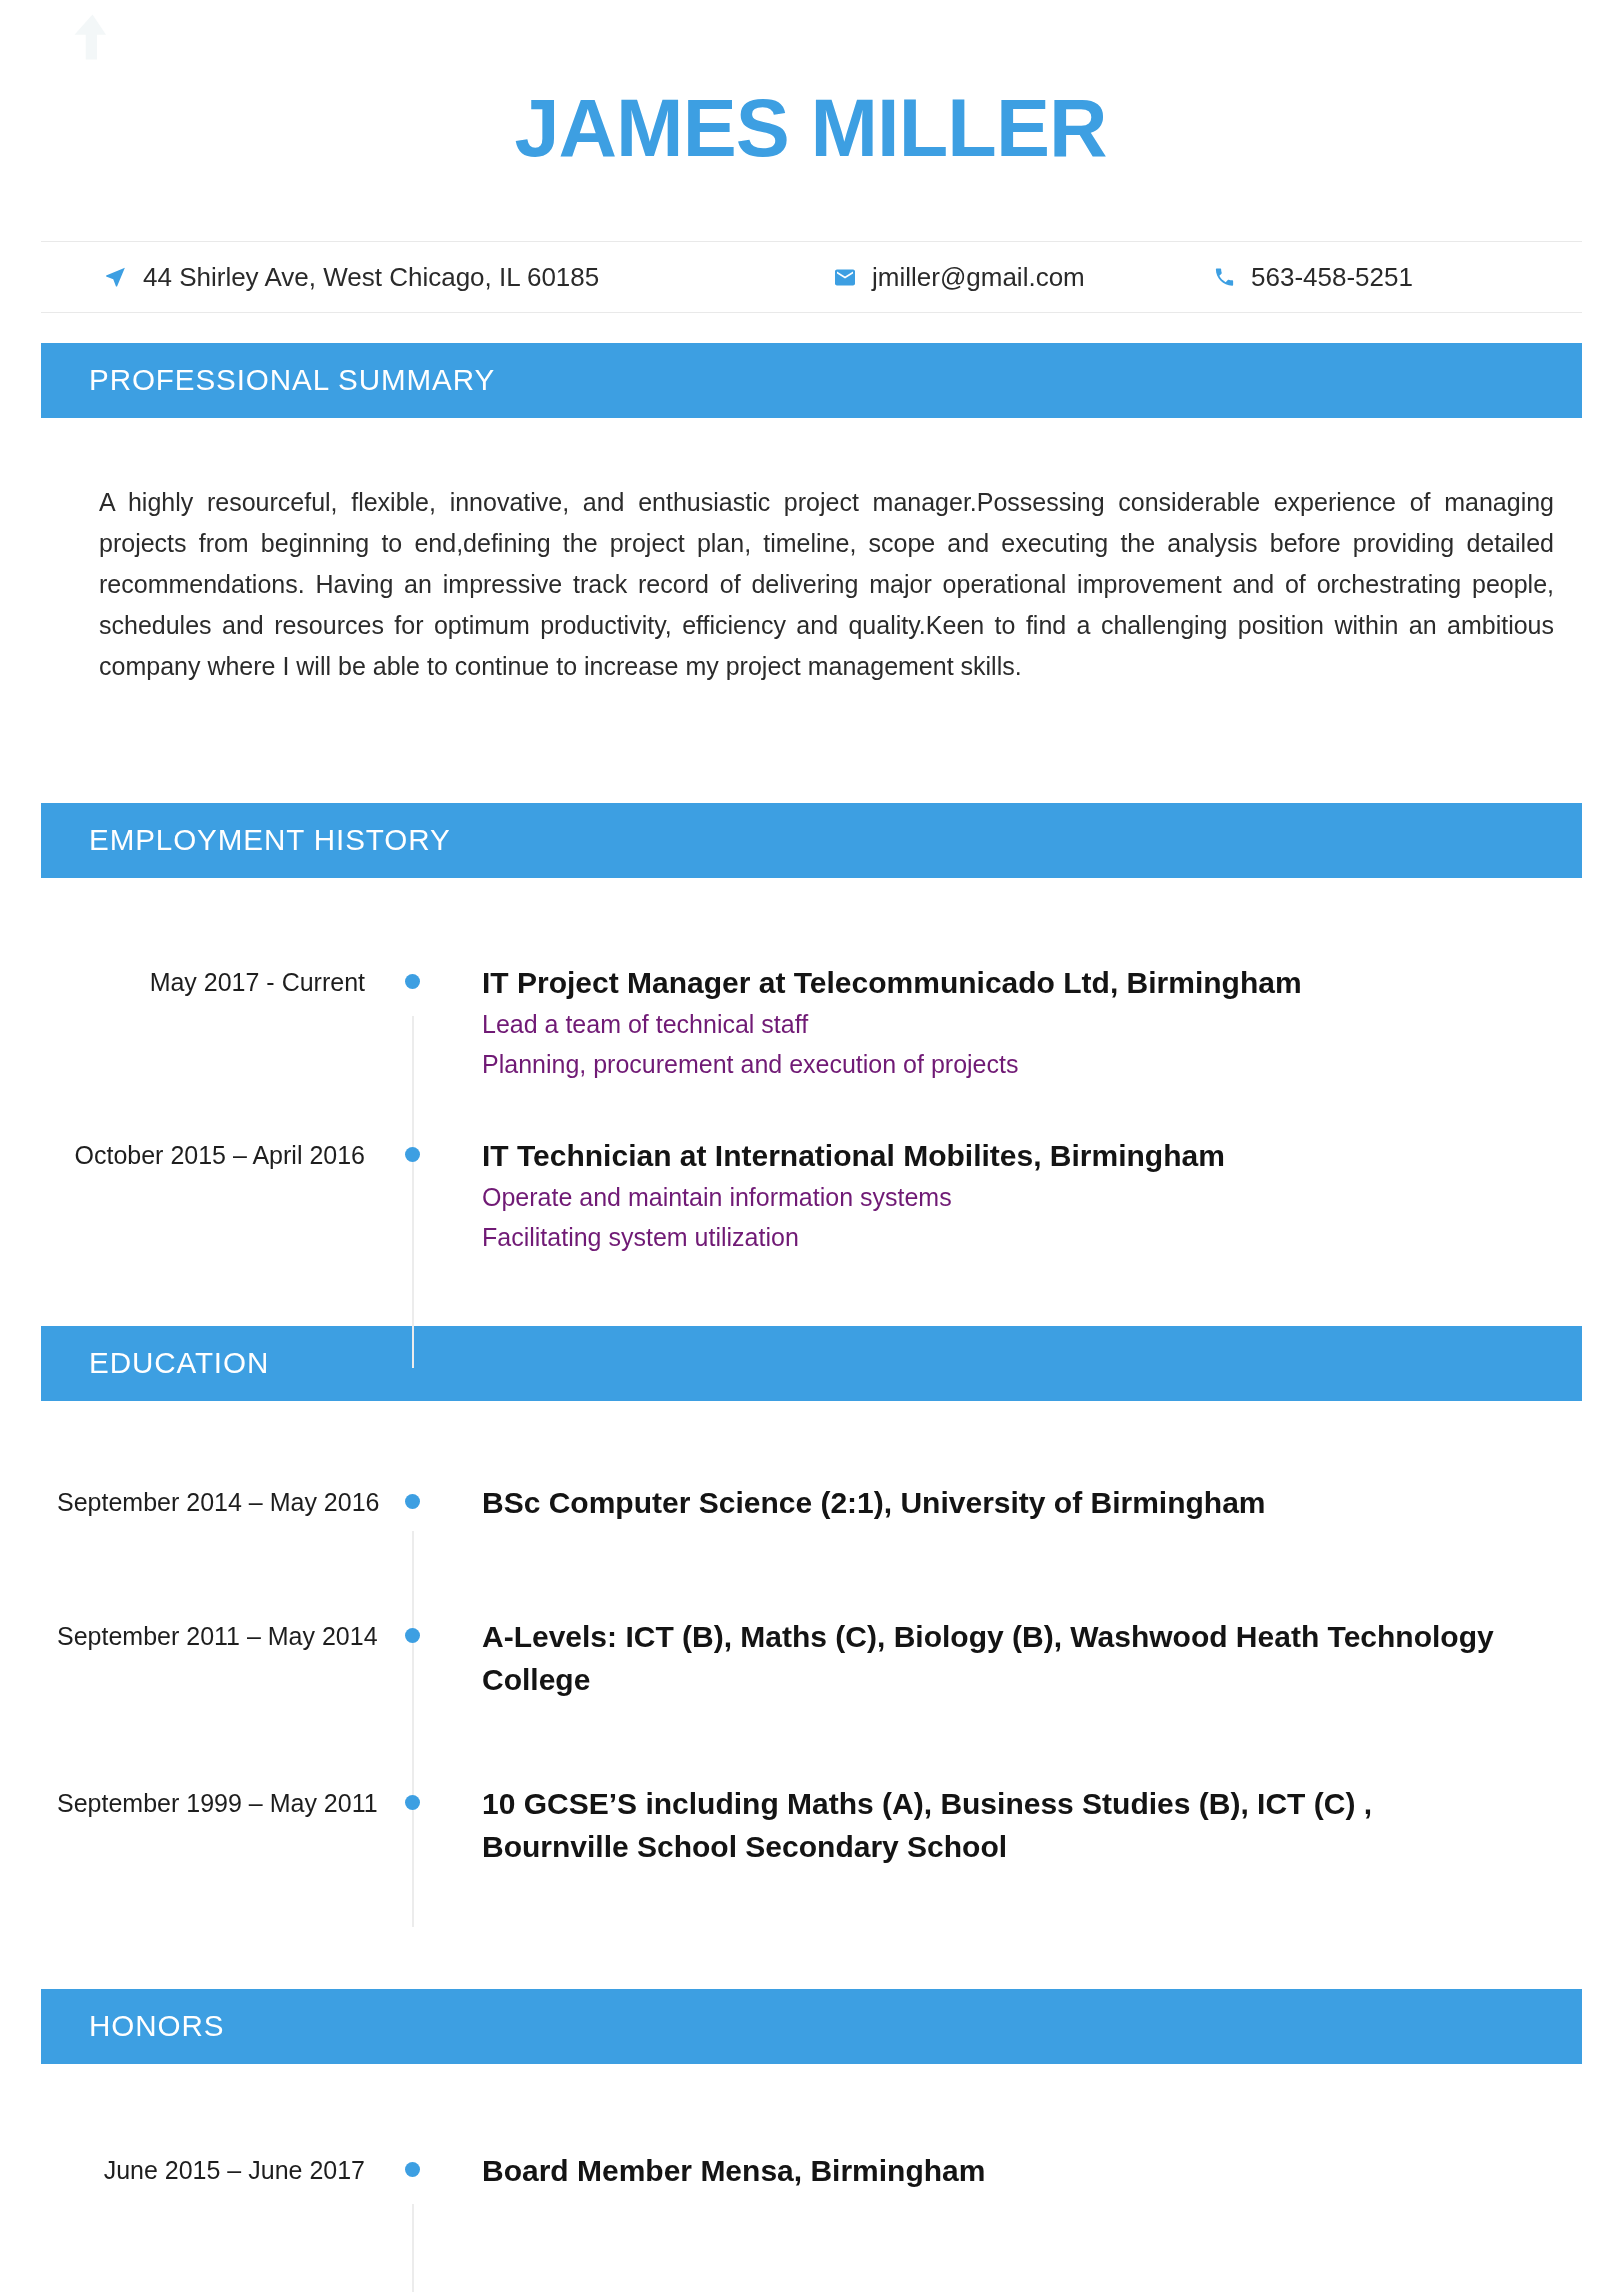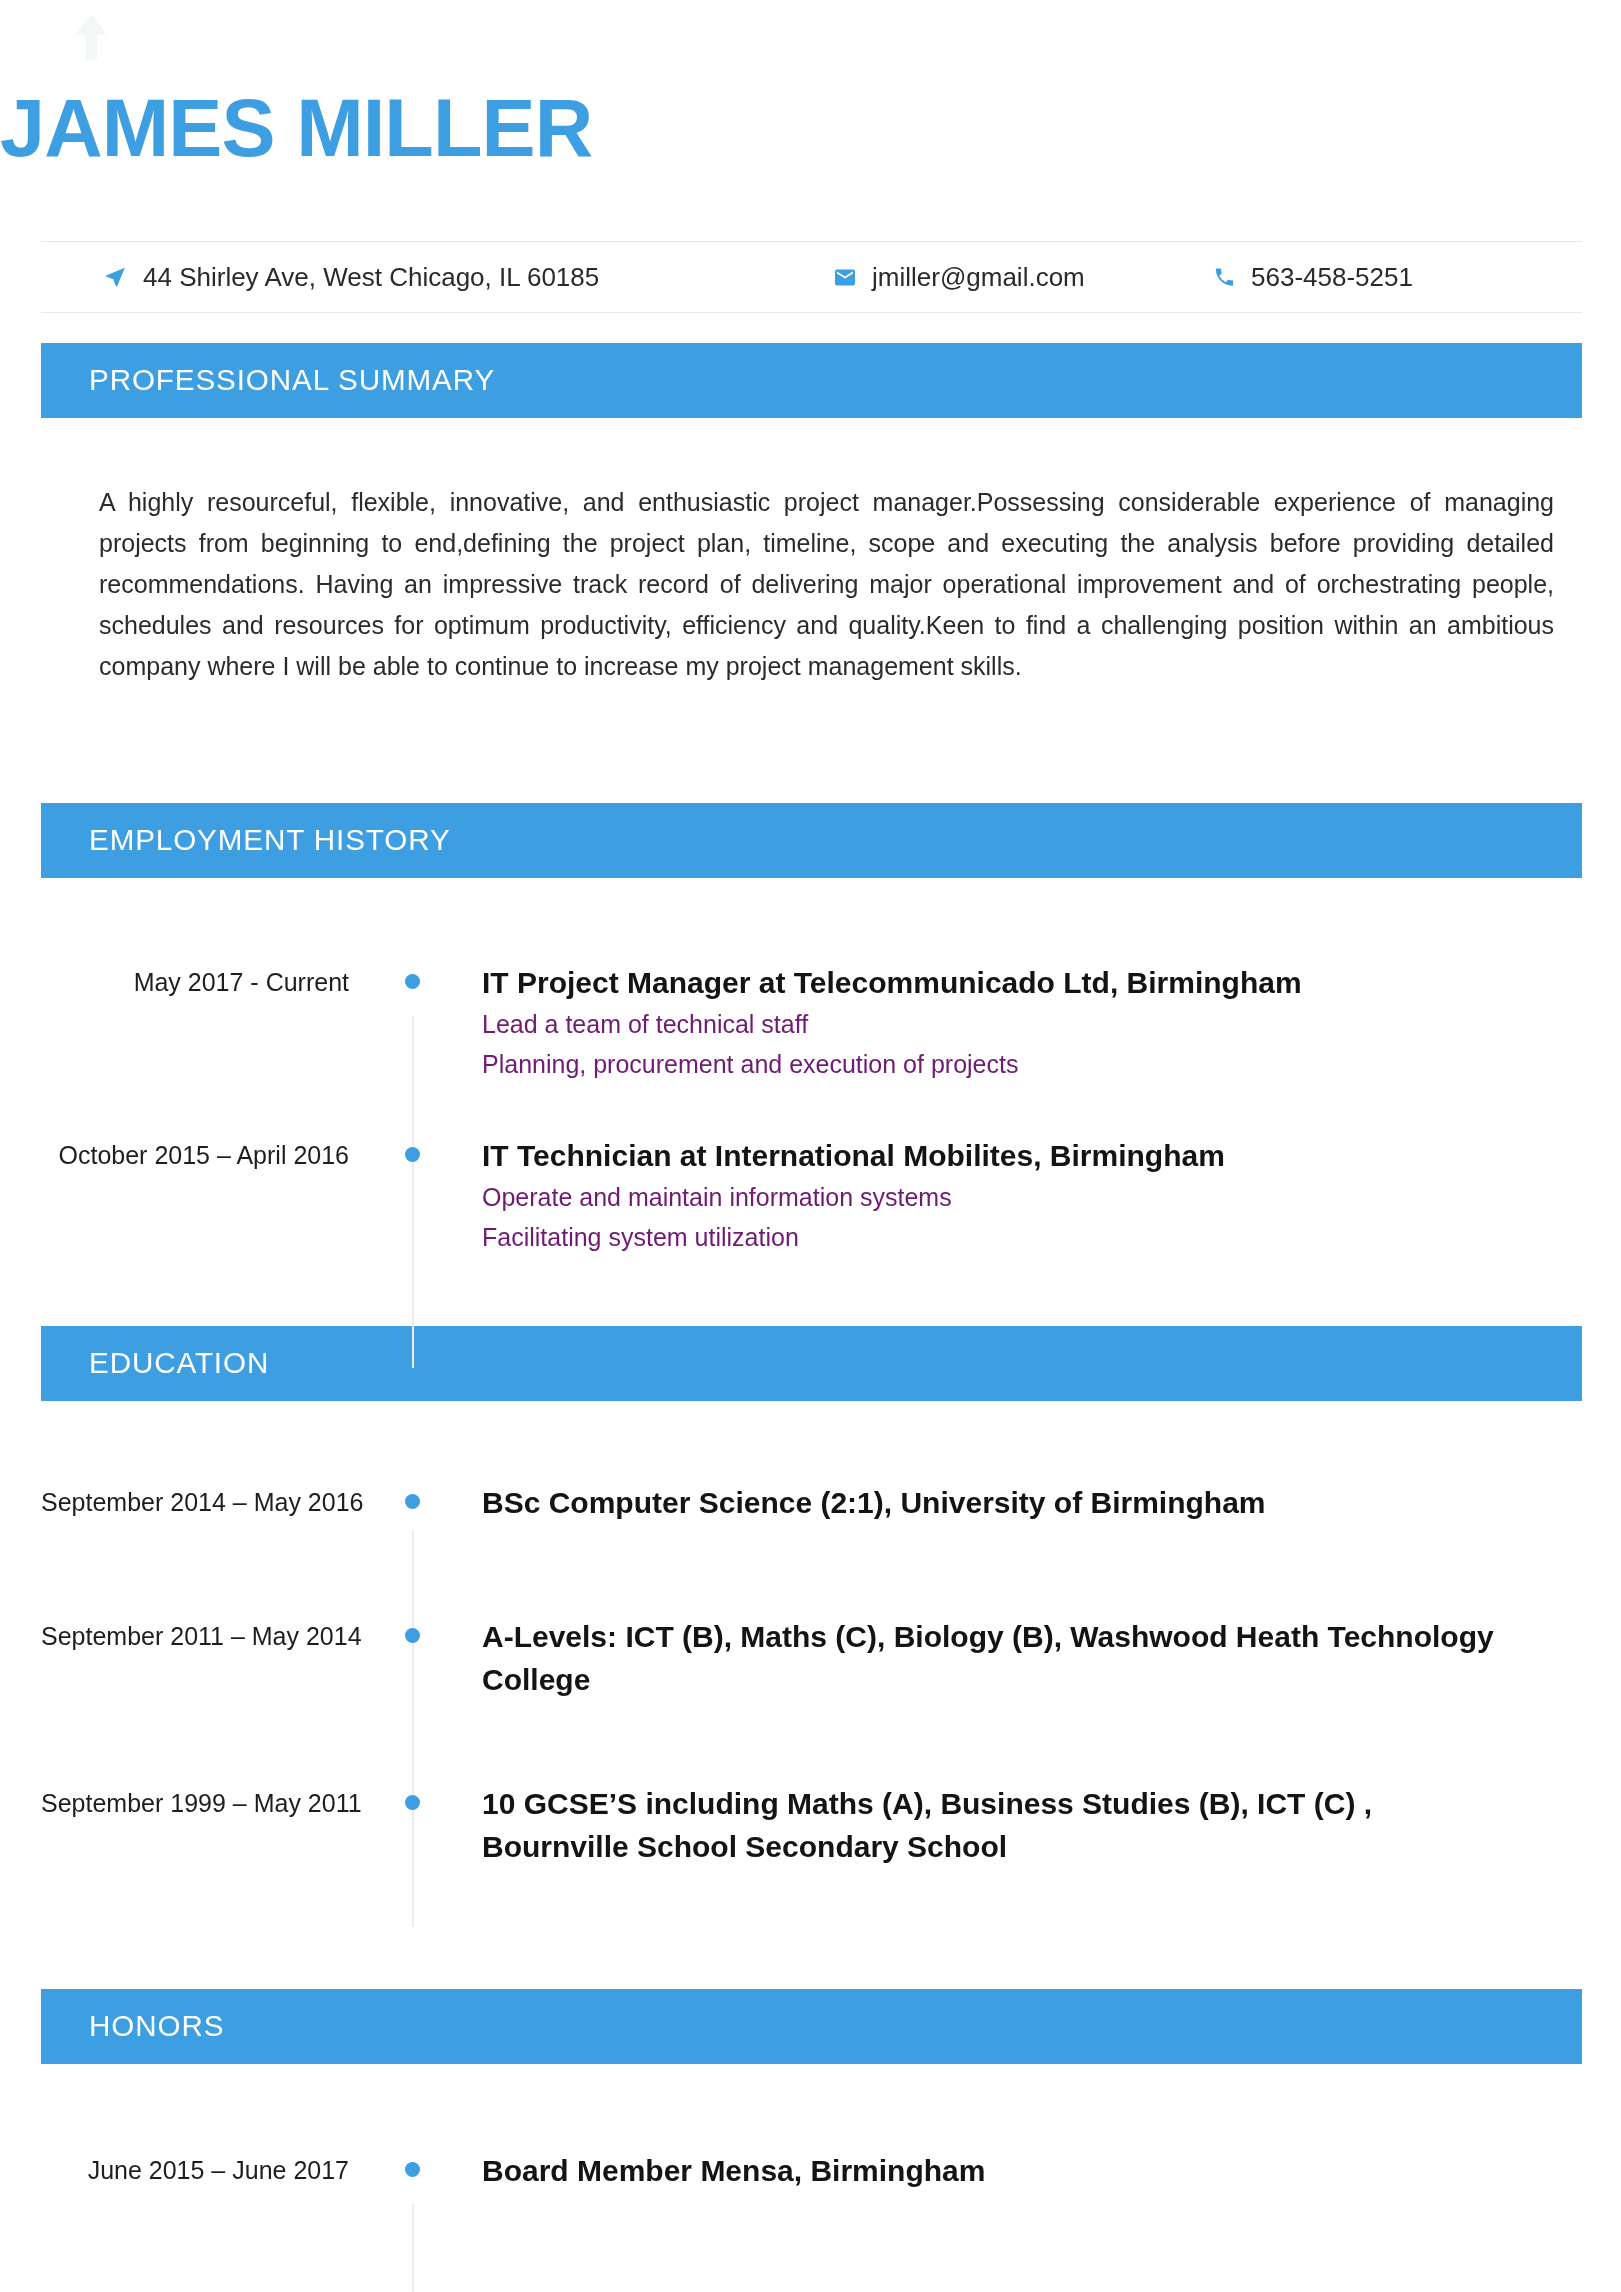--- a/index.html
+++ b/index.html
@@ -13,21 +13,21 @@
     overflow: hidden;
     position: relative;
   }
   
   .watermark { position: absolute; left: 61px; top: 5.4px; opacity: 1; }
   .watermark svg { display: block; }
 
   
   .name {
     margin-top: 79px;
-    text-align: left;
+    text-align: center;
     font-size: 81px;
     line-height: 99px;
     font-weight: bold;
     letter-spacing: -0.9px;
     color: #3d9fe2;
   }
 
   
   .contact-bar {
     margin: 63px 39px 0 41px;
@@ -93,21 +93,21 @@
     top: var(--line-top);
     height: var(--line-height);
     background: #ececec;
   }
   .t-entry {
     position: relative;
     min-height: 43px;
   }
   .t-date {
     position: absolute;
-    left: 0;
+    left: 16px;
     top: 0;
     width: 308px;
     text-align: right;
     font-size: 25px;
     line-height: 43px;
     color: #1e1e1e;
     white-space: nowrap;
   }
   .t-dot {
     position: absolute;

